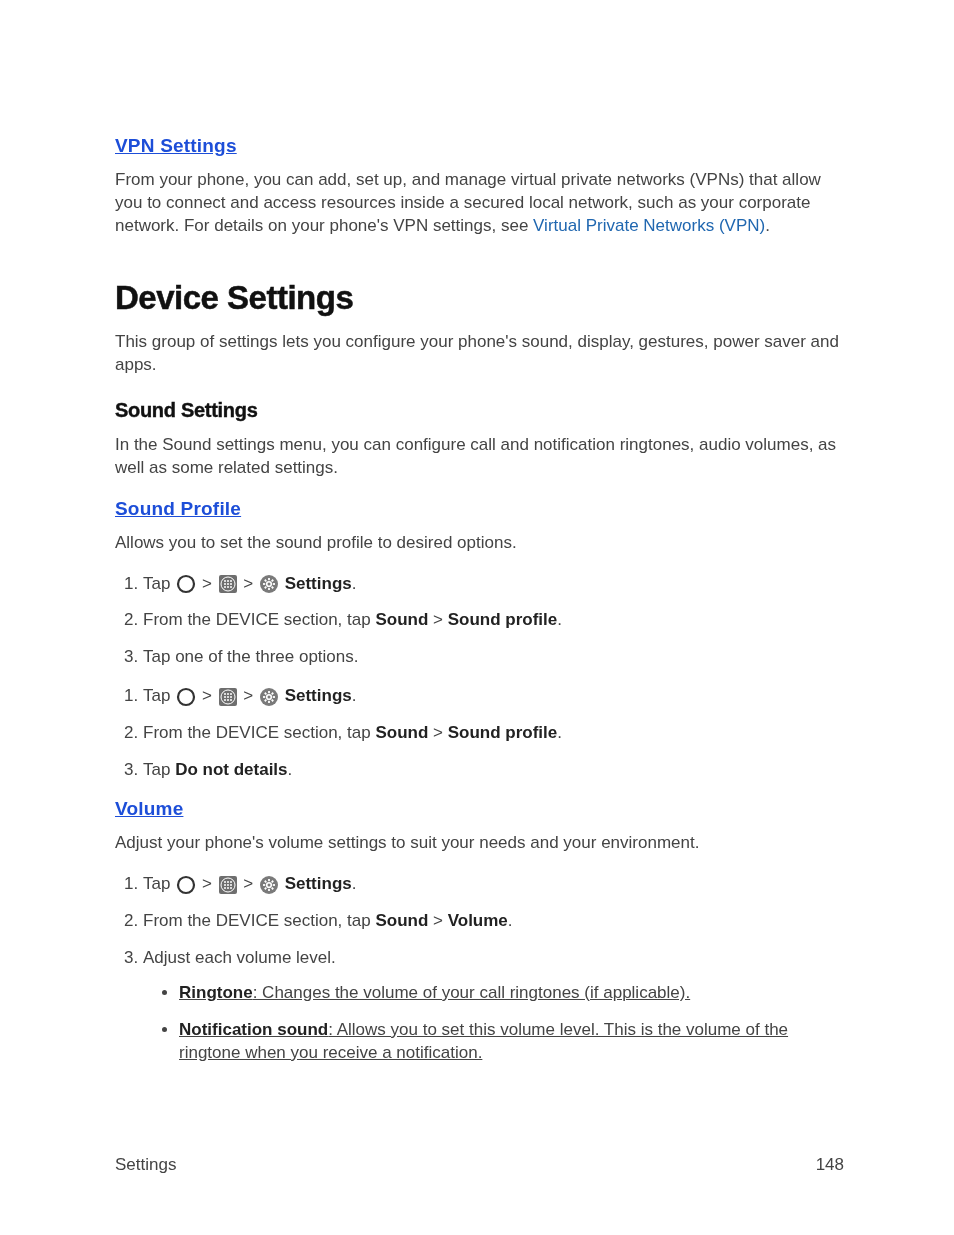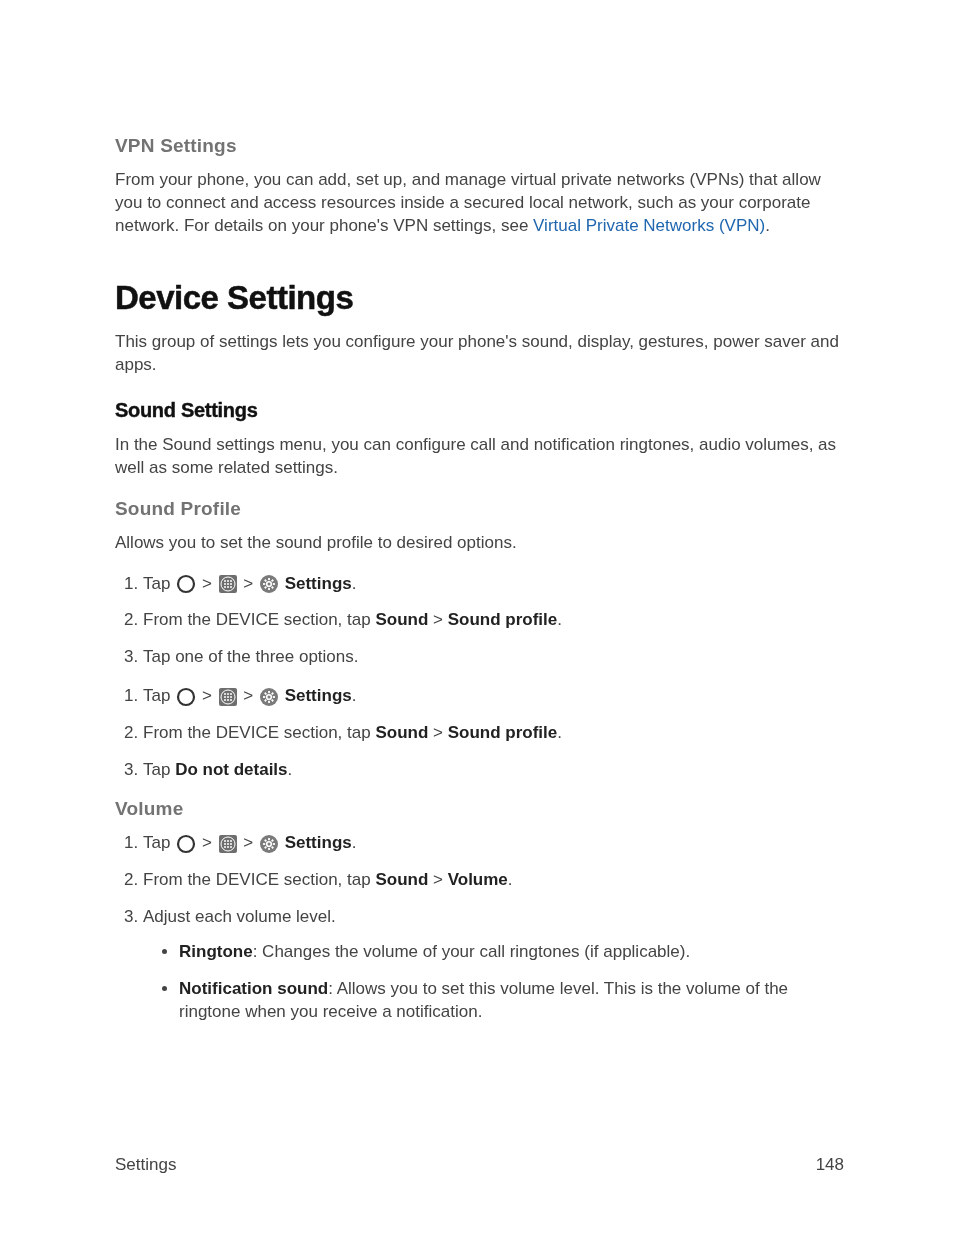--- a/index.html
+++ b/index.html
@@ -14,23 +14,24 @@
     width: 954px;
     min-height: 1235px;
     box-sizing: border-box;
     padding: 135px 110px 40px 115px;
     position: relative;
   }
   .h3 {
     font-family: Arial, Helvetica, sans-serif;
     font-weight: 900;
     font-size: 19px;
-    color: #737373;
+    color: #1d4ed8;
     margin: 0 0 12px 0;
     letter-spacing: 0.2px;
+    text-decoration: underline;
   }
   .h1 {
     font-family: "Arial Black", Arial, Helvetica, sans-serif;
     font-weight: 900;
     font-size: 33px;
     color: #111;
     margin: 41px 0 14px 0;
     letter-spacing: -0.5px;
     -webkit-text-stroke: 0.5px #111;
   }
@@ -64,20 +65,21 @@
   }
   ul.bullets {
     list-style: disc;
     margin: 12px 0 0 0;
     padding-left: 36px;
   }
   ul.bullets > li {
     margin-bottom: 14px;
     color: #444;
     line-height: 1.35;
+    text-decoration: underline;
   }
   .b { font-weight: 700; color: #222; }
   .icon {
     display: inline-block;
     vertical-align: middle;
     margin: 0 1px;
   }
   .icon svg { display: block; }
   .footer {
     position: absolute;
@@ -204,20 +206,21 @@
     </li>
     <li>
       <span>From the DEVICE section, tap </span><span class="b">Sound</span><span> &gt; </span><span class="b">Sound profile</span><span>.</span>
     </li>
     <li>
       <span>Tap </span><span class="b">Do not details</span><span>.</span>
     </li>
   </ol>
 
   <div class="h3">Volume</div>
+  <p>Adjust your phone's volume settings to suit your needs and your environment.</p>
 
   <ol>
     <li>
       <span>Tap </span>
       <span class="icon">
         <svg width="20" height="20" viewBox="0 0 20 20">
             <circle cx="10" cy="10" r="8" fill="none" stroke="#333" stroke-width="2.2"></circle>
           </svg>
       </span>
       <span> &gt; </span>

